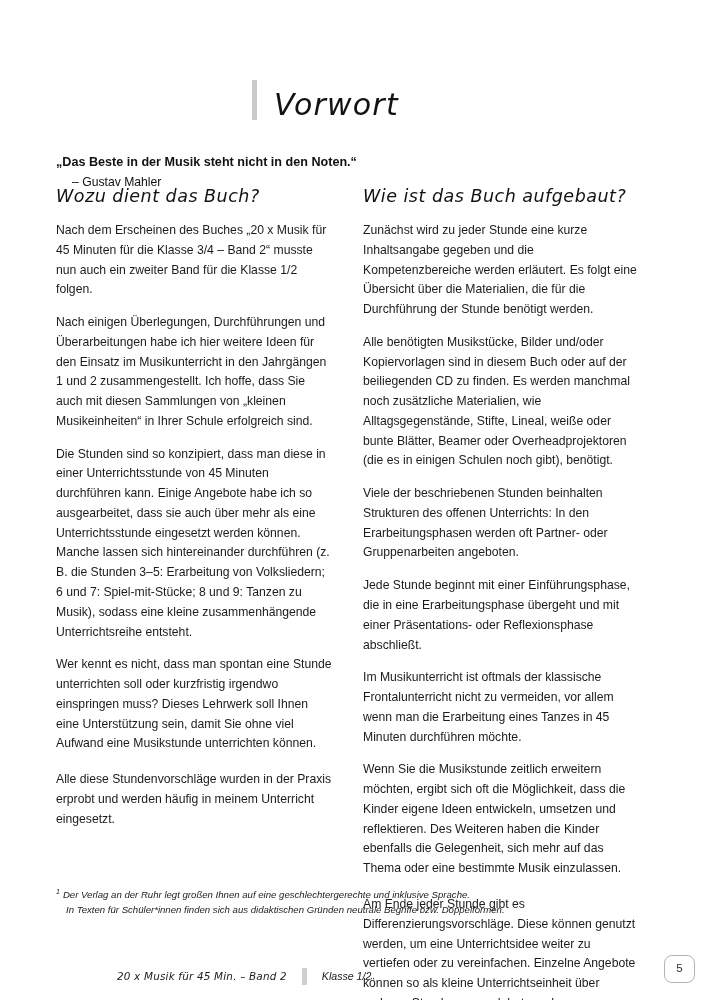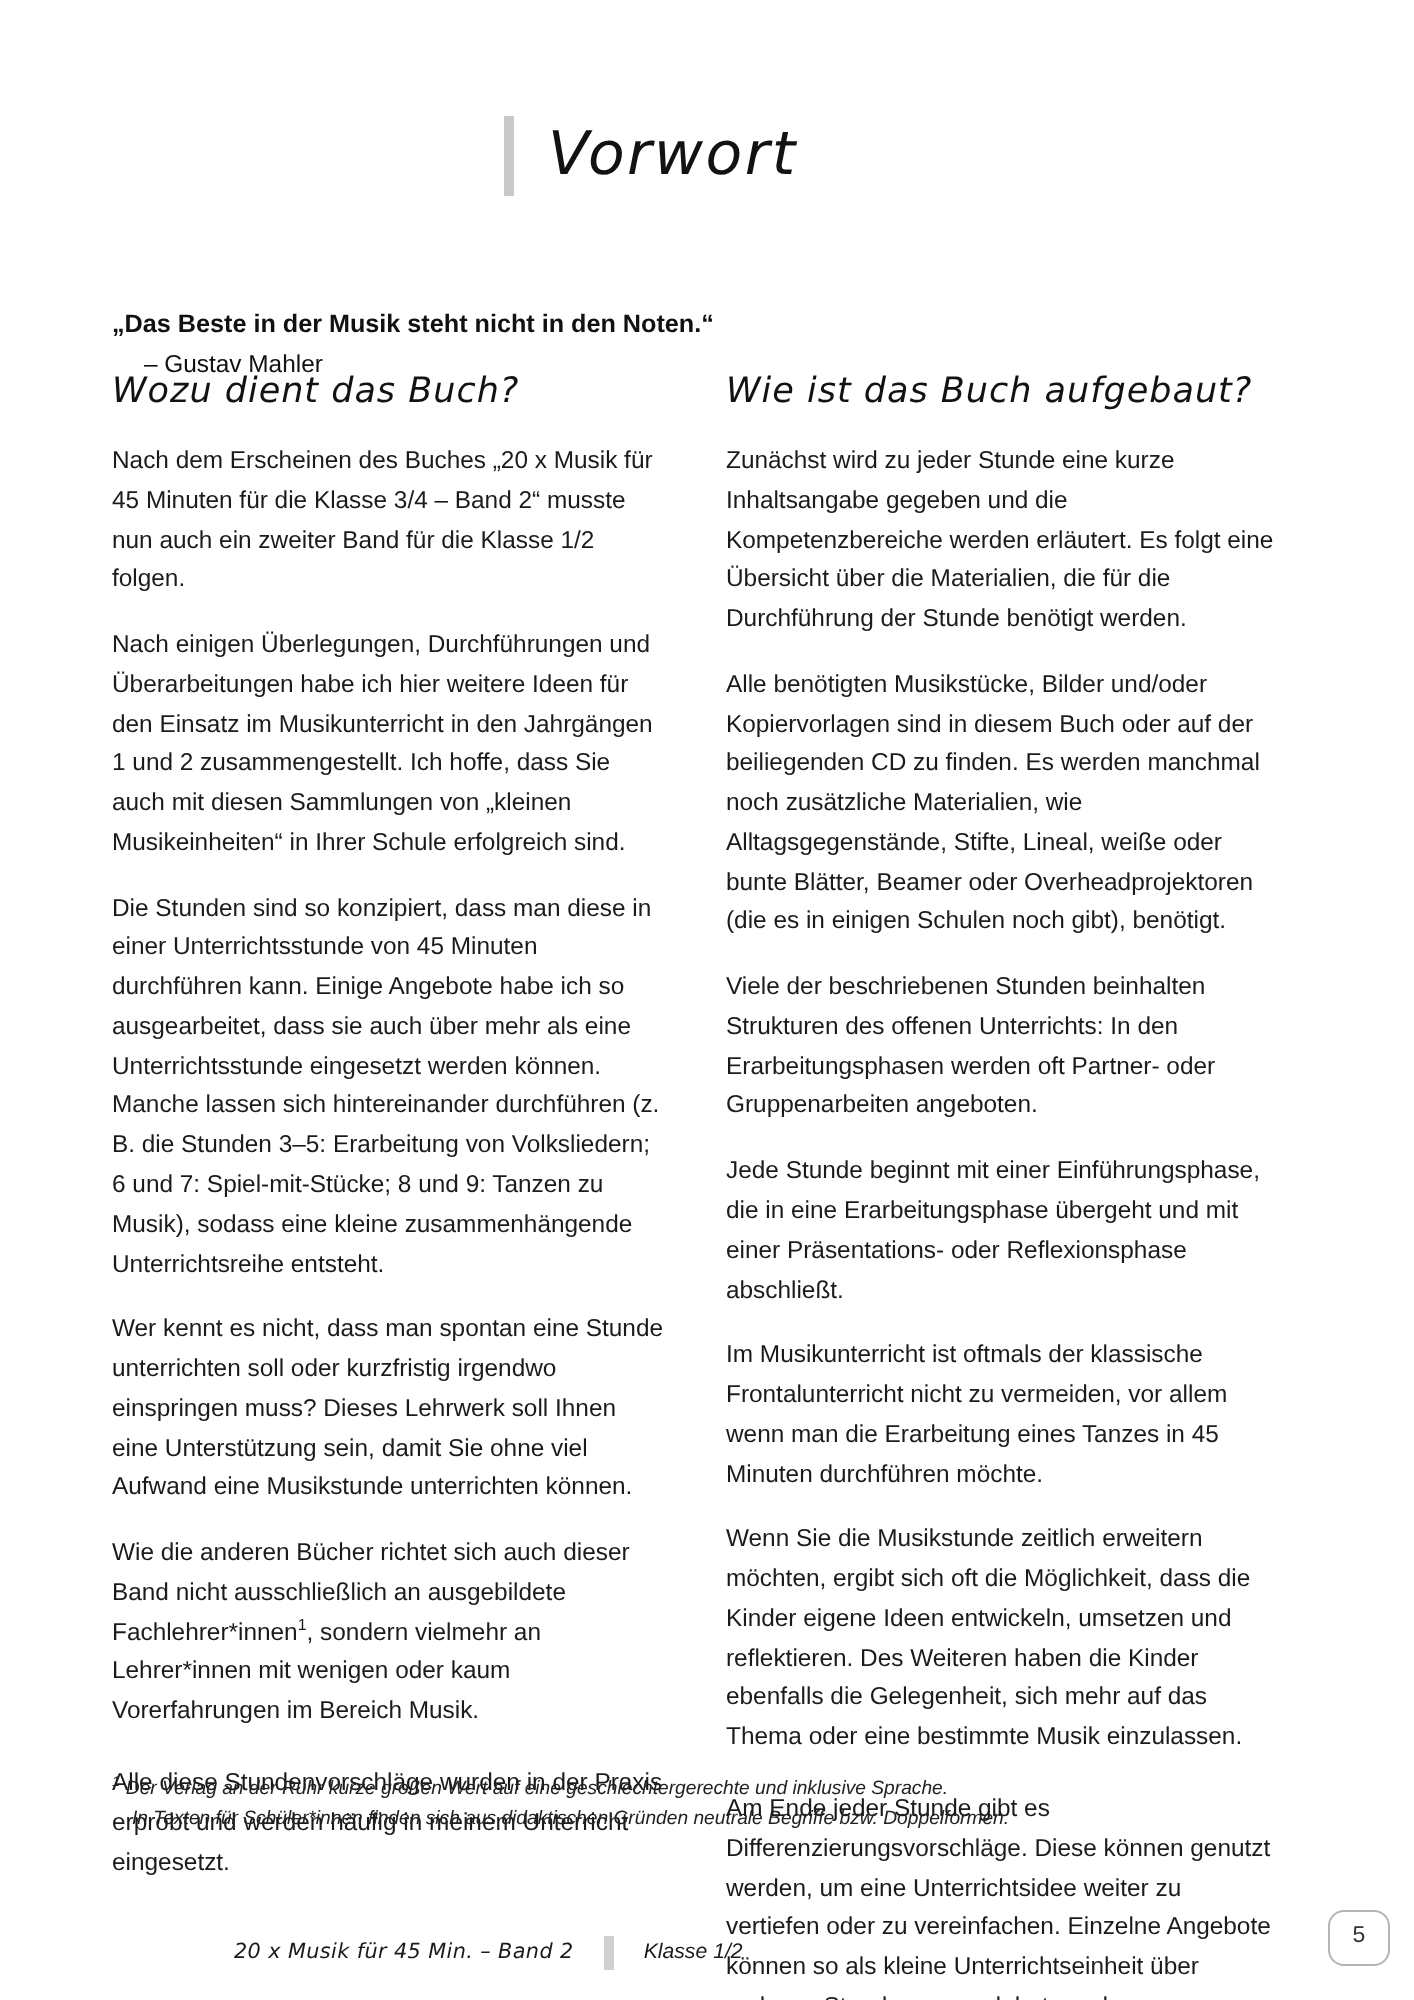--- a/index.html
+++ b/index.html
@@ -16,23 +16,23 @@
     font-family: "Liberation Sans", sans-serif;
     color: #1a1a1a;
     overflow: hidden;
     box-sizing: border-box;
   }
 
   
   .title-row {
     position: absolute;
     left: 252px;
-    top: 56px;
-    display: flex;
-    align-items: center;
+    top: 76px;
+    display: flex;
+    align-items: flex-end;
     height: 44px;
   }
   .title-bar {
     width: 5px;
     height: 40px;
     background: #c9c9c9;
     flex: 0 0 auto;
   }
   .page-title {
     font-family: "DejaVu Sans", sans-serif;
@@ -199,39 +199,38 @@
   </div>
 
   <div class="columns">
 
     <div class="column">
       <h2 class="section-heading">Wozu dient das Buch?</h2>
       <p>Nach dem Erscheinen des Buches „20 x Musik für 45 Minuten für die Klasse 3/4 – Band 2“ musste nun auch ein zweiter Band für die Klasse 1/2 folgen.</p>
       <p>Nach einigen Überlegungen, Durchführungen und Überarbeitungen habe ich hier weitere Ideen für den Einsatz im Musikunterricht in den Jahrgängen 1 und 2 zusammengestellt. Ich hoffe, dass Sie auch mit diesen Sammlungen von „kleinen Musikeinheiten“ in Ihrer Schule erfolgreich sind.</p>
       <p>Die Stunden sind so konzipiert, dass man diese in einer Unterrichtsstunde von 45 Minuten durchführen kann. Einige Angebote habe ich so ausgearbeitet, dass sie auch über mehr als eine Unterrichtsstunde eingesetzt werden können. Manche lassen sich hintereinander durchführen (z. B. die Stunden 3–5: Erarbeitung von Volksliedern; 6 und 7: Spiel-mit-Stücke; 8 und 9: Tanzen zu Musik), sodass eine kleine zusammenhängende Unterrichtsreihe entsteht.</p>
       <p>Wer kennt es nicht, dass man spontan eine Stunde unterrichten soll oder kurzfristig irgendwo einspringen muss? Dieses Lehrwerk soll Ihnen eine Unterstützung sein, damit Sie ohne viel Aufwand eine Musikstunde unterrichten können.</p>
-      <p><span>Wie die anderen Bücher richtet sich auch dieser Band nicht ausschließlich an ausgebildete Fachlehrer*innen</span><span class="fn-ref">1</span><span>, sondern vielmehr an Lehrer*innen mit wenigen oder kaum Vorerfahrungen im Bereich Musik.</span></p>
       <p>Alle diese Stundenvorschläge wurden in der Praxis erprobt und werden häufig in meinem Unterricht eingesetzt.</p>
     </div>
 
     <div class="column">
       <h2 class="section-heading">Wie ist das Buch aufgebaut?</h2>
       <p>Zunächst wird zu jeder Stunde eine kurze Inhaltsangabe gegeben und die Kompetenzbereiche werden erläutert. Es folgt eine Übersicht über die Materialien, die für die Durchführung der Stunde benötigt werden.</p>
       <p>Alle benötigten Musikstücke, Bilder und/oder Kopiervorlagen sind in diesem Buch oder auf der beiliegenden CD zu finden. Es werden manchmal noch zusätzliche Materialien, wie Alltagsgegenstände, Stifte, Lineal, weiße oder bunte Blätter, Beamer oder Overheadprojektoren (die es in einigen Schulen noch gibt), benötigt.</p>
       <p>Viele der beschriebenen Stunden beinhalten Strukturen des offenen Unterrichts: In den Erarbeitungsphasen werden oft Partner- oder Gruppenarbeiten angeboten.</p>
       <p>Jede Stunde beginnt mit einer Einführungsphase, die in eine Erarbeitungsphase übergeht und mit einer Präsentations- oder Reflexionsphase abschließt.</p>
       <p>Im Musikunterricht ist oftmals der klassische Frontalunterricht nicht zu vermeiden, vor allem wenn man die Erarbeitung eines Tanzes in 45 Minuten durchführen möchte.</p>
       <p>Wenn Sie die Musikstunde zeitlich erweitern möchten, ergibt sich oft die Möglichkeit, dass die Kinder eigene Ideen entwickeln, umsetzen und reflektieren. Des Weiteren haben die Kinder ebenfalls die Gelegenheit, sich mehr auf das Thema oder eine bestimmte Musik einzulassen.</p>
       <p>Am Ende jeder Stunde gibt es Differenzierungsvorschläge. Diese können genutzt werden, um eine Unterrichtsidee weiter zu vertiefen oder zu vereinfachen. Einzelne Angebote können so als kleine Unterrichtseinheit über mehrere Stunden ausgedehnt werden.</p>
     </div>
 
   </div>
 
   <div class="footnote">
-    <span class="footnote-marker">1</span><span class="footnote-body">Der Verlag an der Ruhr kurze großen Wert auf eine geschlechtergerechte und inklusive Sprache.</span>
+    <span class="footnote-marker">1</span><span class="footnote-body">Der Verlag an der Ruhr legt großen Ihnen auf eine geschlechtergerechte und inklusive Sprache.</span>
     <span class="footnote-line">In Texten für Schüler*innen finden sich aus didaktischen Gründen neutrale Begriffe bzw. Doppelformen.</span>
   </div>
 
   <div class="footer">
     <span class="footer-book">20 x Musik für 45 Min. – Band 2</span>
     <span class="footer-sep"></span>
     <span class="footer-class">Klasse 1/2</span>
   </div>
 
   <div class="page-badge">

